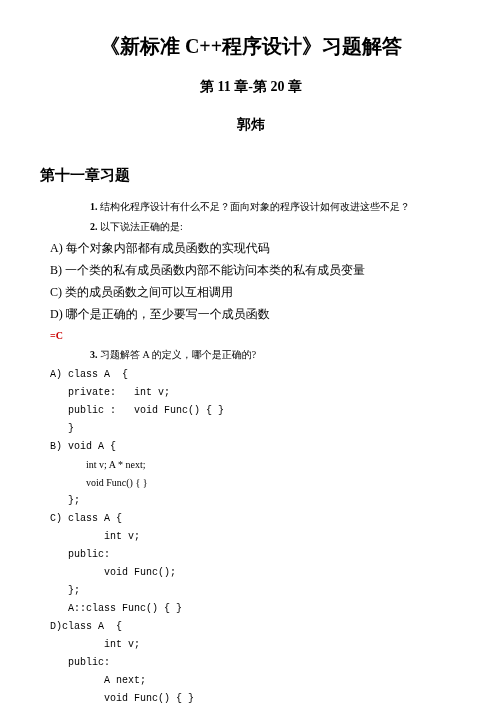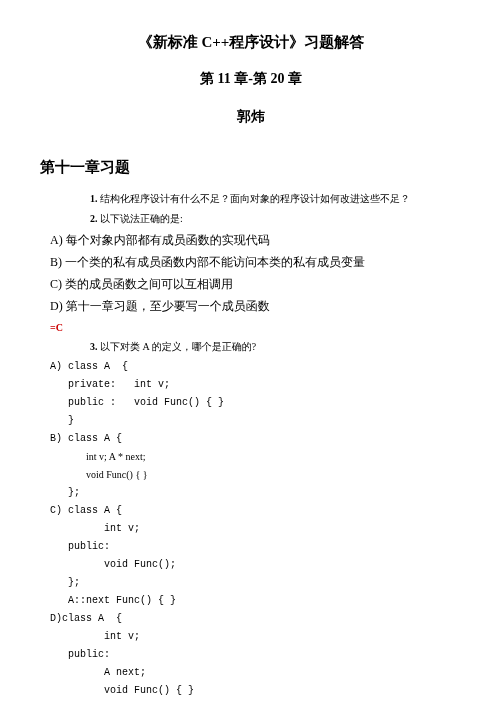--- a/index.html
+++ b/index.html
@@ -13,21 +13,21 @@
       background: #ffffff;
       font-family: "SimSun", "宋体", serif;
       font-size: 11px;
       color: #000000;
       padding: 30px 50px 20px 50px;
       line-height: 1.6;
     }
     .title-main {
       text-align: center;
       font-weight: bold;
-      font-size: 15px;
+      font-size: 20px;
       margin-bottom: 14px;
     }
     .title-sub {
       text-align: center;
       font-weight: bold;
       font-size: 14px;
       margin-bottom: 14px;
     }
     .title-author {
       text-align: center;
@@ -82,41 +82,41 @@
 <div class="question">
   <span class="num">1.</span><span> 结构化程序设计有什么不足？面向对象的程序设计如何改进这些不足？</span>
 </div>
 
 <div class="question">
   <span class="num">2.</span><span> 以下说法正确的是:</span>
 </div>
 <div class="option">A) 每个对象内部都有成员函数的实现代码</div>
 <div class="option">B) 一个类的私有成员函数内部不能访问本类的私有成员变量</div>
 <div class="option">C) 类的成员函数之间可以互相调用</div>
-<div class="option">D) 第十一章习题，至少要写一个成员函数</div>
+<div class="option">D) 哪个是正确的，至少要写一个成员函数</div>
 <div class="red-mark">=C</div>
 
 <div class="question">
-  <span class="num">3.</span><span> 以下对类 A 的定义，哪个是正确的?</span>
+  <span class="num">3.</span><span> 习题解答 A 的定义，哪个是正确的?</span>
 </div>
 
 <div class="code-line">A) class A  {</div>
 <div class="code-line indent1">private:   int v;</div>
 <div class="code-line indent1">public :   void Func() { }</div>
 <div class="code-line indent1">}</div>
 
-<div class="code-line">B) class A {</div>
+<div class="code-line">B) void A {</div>
 <div class="code-line indent2">int v; A * next;</div>
 <div class="code-line indent2">void Func() { }</div>
 <div class="code-line indent1">};</div>
 
 <div class="code-line">C) class A {</div>
 <div class="code-line indent3">int v;</div>
 <div class="code-line indent1">public:</div>
 <div class="code-line indent3">void Func();</div>
 <div class="code-line indent1">};</div>
-<div class="code-line indent1">A::next Func() { }</div>
+<div class="code-line indent1">A::class Func() { }</div>
 
 <div class="code-line">D)class A  {</div>
 <div class="code-line indent3">int v;</div>
 <div class="code-line indent1">public:</div>
 <div class="code-line indent3">A next;</div>
 <div class="code-line indent3">void Func() { }</div>
 
 </body></html>

